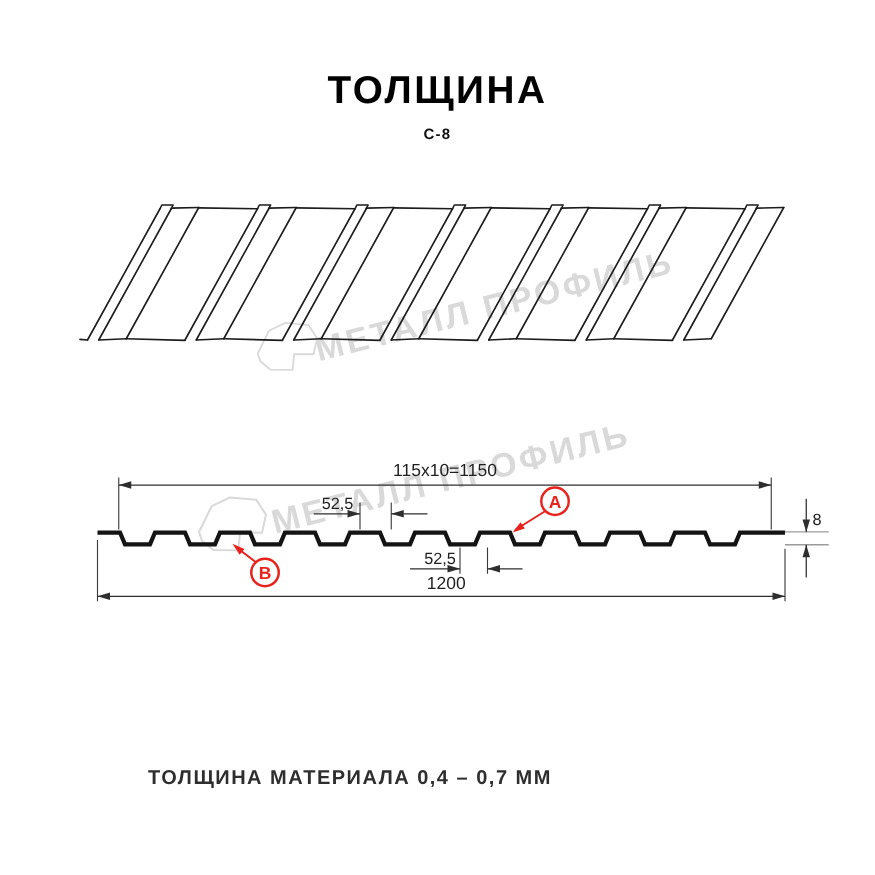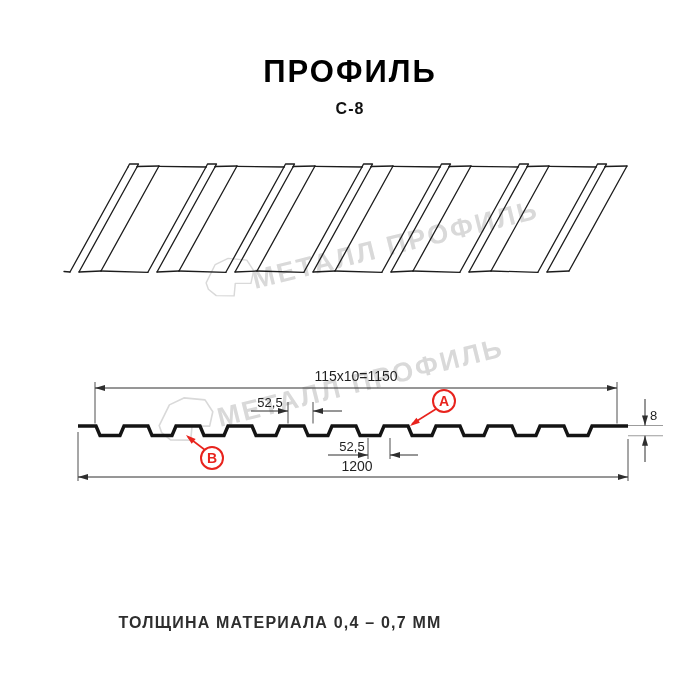--- a/index.html
+++ b/index.html
@@ -5,21 +5,21 @@
   :root{
     --red:#e8231d;
     --wm:#d9d9d9;
     --line:#1c1c1c;
   }
   html,body{margin:0;padding:0;}
   body{background:#ffffff;font-family:"Liberation Sans",sans-serif;}
   #page{position:relative;width:700px;height:700px;background:#fff;overflow:hidden;}
   #hdr{position:absolute;top:54px;left:0;width:700px;text-align:center;}
   #title{font-size:31px;font-weight:bold;letter-spacing:2px;color:#000;}
-  #subtitle{margin-top:10px;font-size:16px;font-weight:bold;letter-spacing:1px;color:#111;}
+  #subtitle{margin-top:10px;font-size:12px;font-weight:bold;letter-spacing:1px;color:#111;}
   #ftr{position:absolute;top:614px;left:0;width:560px;text-align:center;
        font-size:16px;font-weight:bold;letter-spacing:1.2px;color:#2e2e2e;}
   svg{position:absolute;top:0;left:0;}
   .iso{stroke:var(--line);stroke-width:1.3;fill:none;stroke-linejoin:round;stroke-linecap:round;}
   .prof{stroke:#141414;stroke-width:3.4;fill:none;stroke-linejoin:miter;}
   .ref{stroke:#9c9c9c;stroke-width:1.1;fill:none;}
   .ln{stroke:#2e2e2e;stroke-width:1;fill:none;}
   .ext{stroke:#3a3a3a;stroke-width:0.9;fill:none;}
   .ah{fill:#2e2e2e;stroke:none;}
   .dim-text{font-family:"Liberation Sans",sans-serif;font-size:14px;fill:#1f1f1f;}
@@ -31,21 +31,21 @@
   .wm-text{font-family:"Liberation Sans",sans-serif;font-size:27px;font-weight:bold;
            letter-spacing:2.5px;fill:var(--wm);}
   .wm-logo{stroke:var(--wm);stroke-width:2.6;fill:none;stroke-linejoin:round;}
 </style>
 </head>
 <body>
 
 <div id="page">
 
   <div id="hdr">
-    <div id="title">ПРОФИЛЬ</div>
+    <div id="title">ТОЛЩИНА</div>
     <div id="subtitle">С-8</div>
   </div>
 
   <svg id="drawing" width="700" height="700" viewBox="0 0 700 700">
 
     <g id="watermarks">
       <path class="wm-logo" transform="translate(198,262) rotate(-10) scale(0.55)" d="M8,40 L30,10 L55,3 L88,12 L97,33 L88,55 L60,50 L54,72 L22,66 L10,52 Z"></path>
       <text class="wm-text" x="255" y="289" transform="rotate(-14 255 289)">МЕТАЛЛ ПРОФИЛЬ</text>
       <path class="wm-logo" transform="translate(150,402) rotate(-10) scale(0.62)" d="M8,40 L30,10 L55,3 L88,12 L97,33 L88,55 L60,50 L54,72 L22,66 L10,52 Z"></path>
       <text class="wm-text" x="220" y="427" transform="rotate(-14 220 427)">МЕТАЛЛ ПРОФИЛЬ</text>

